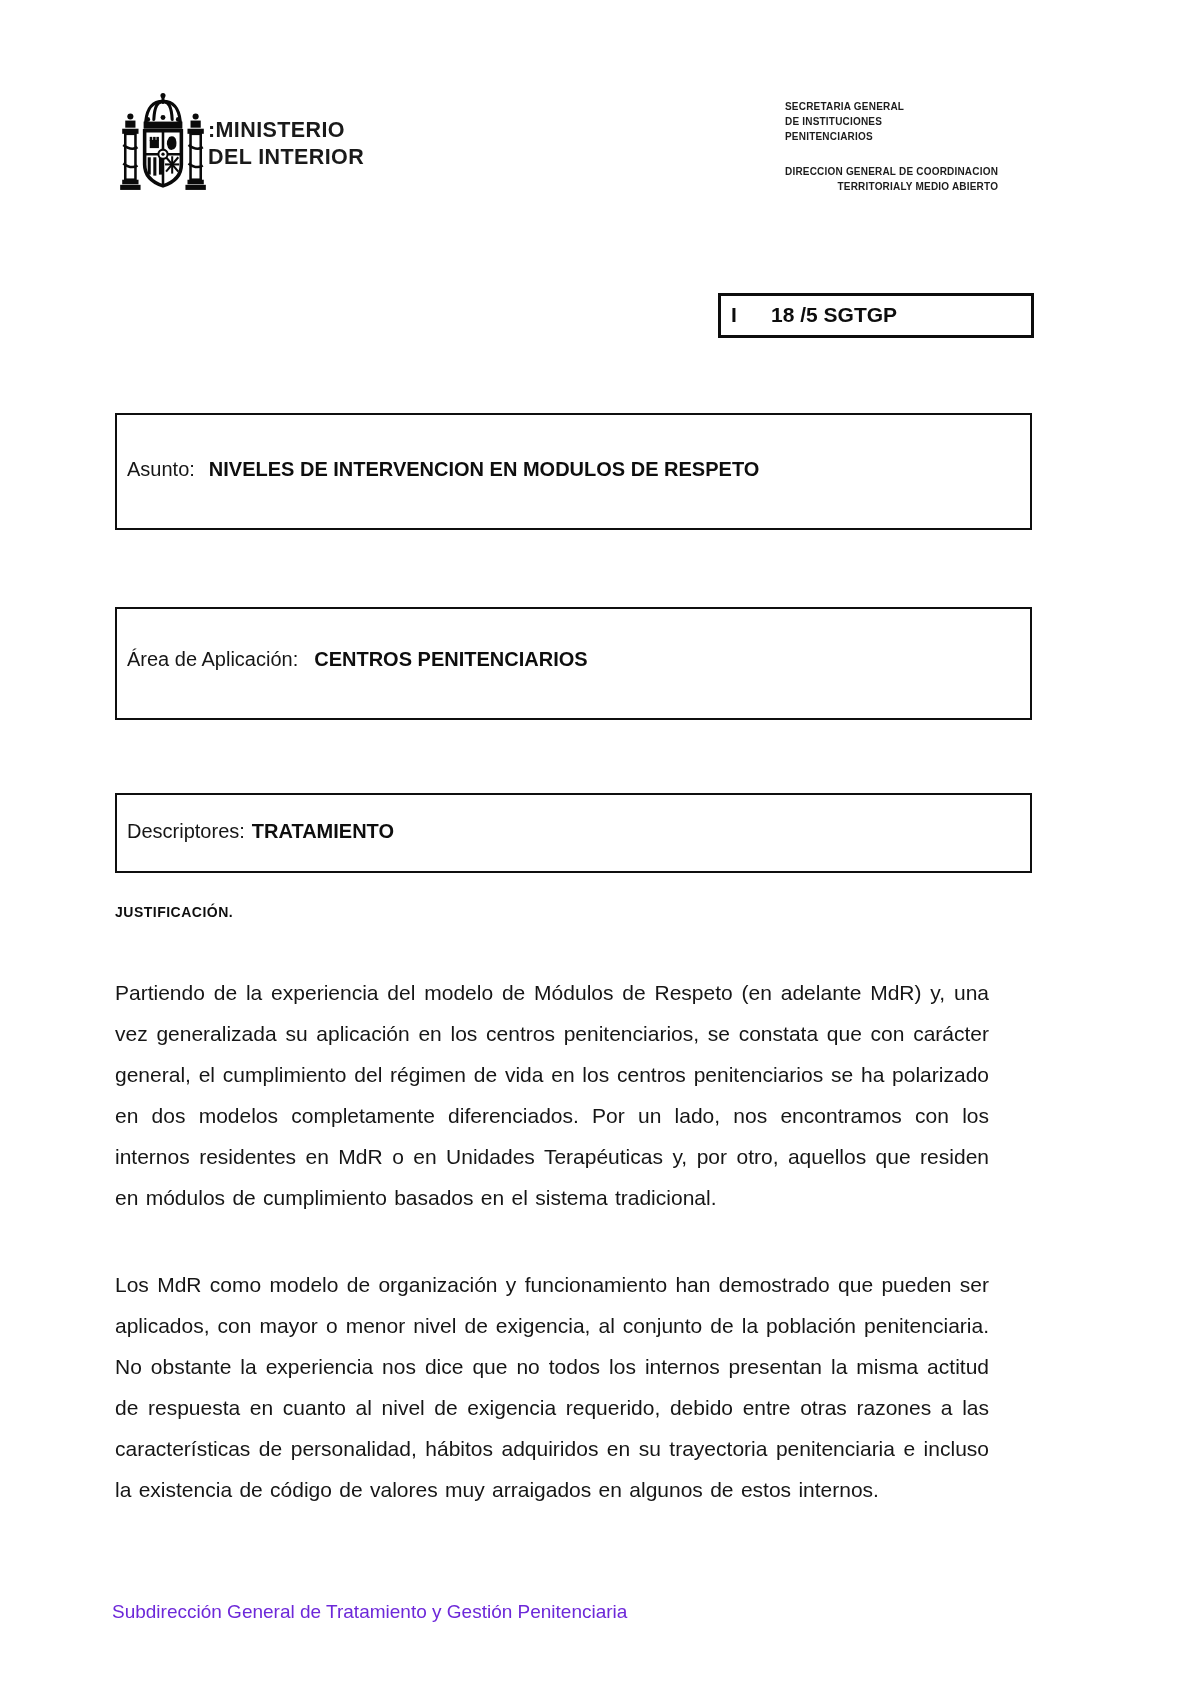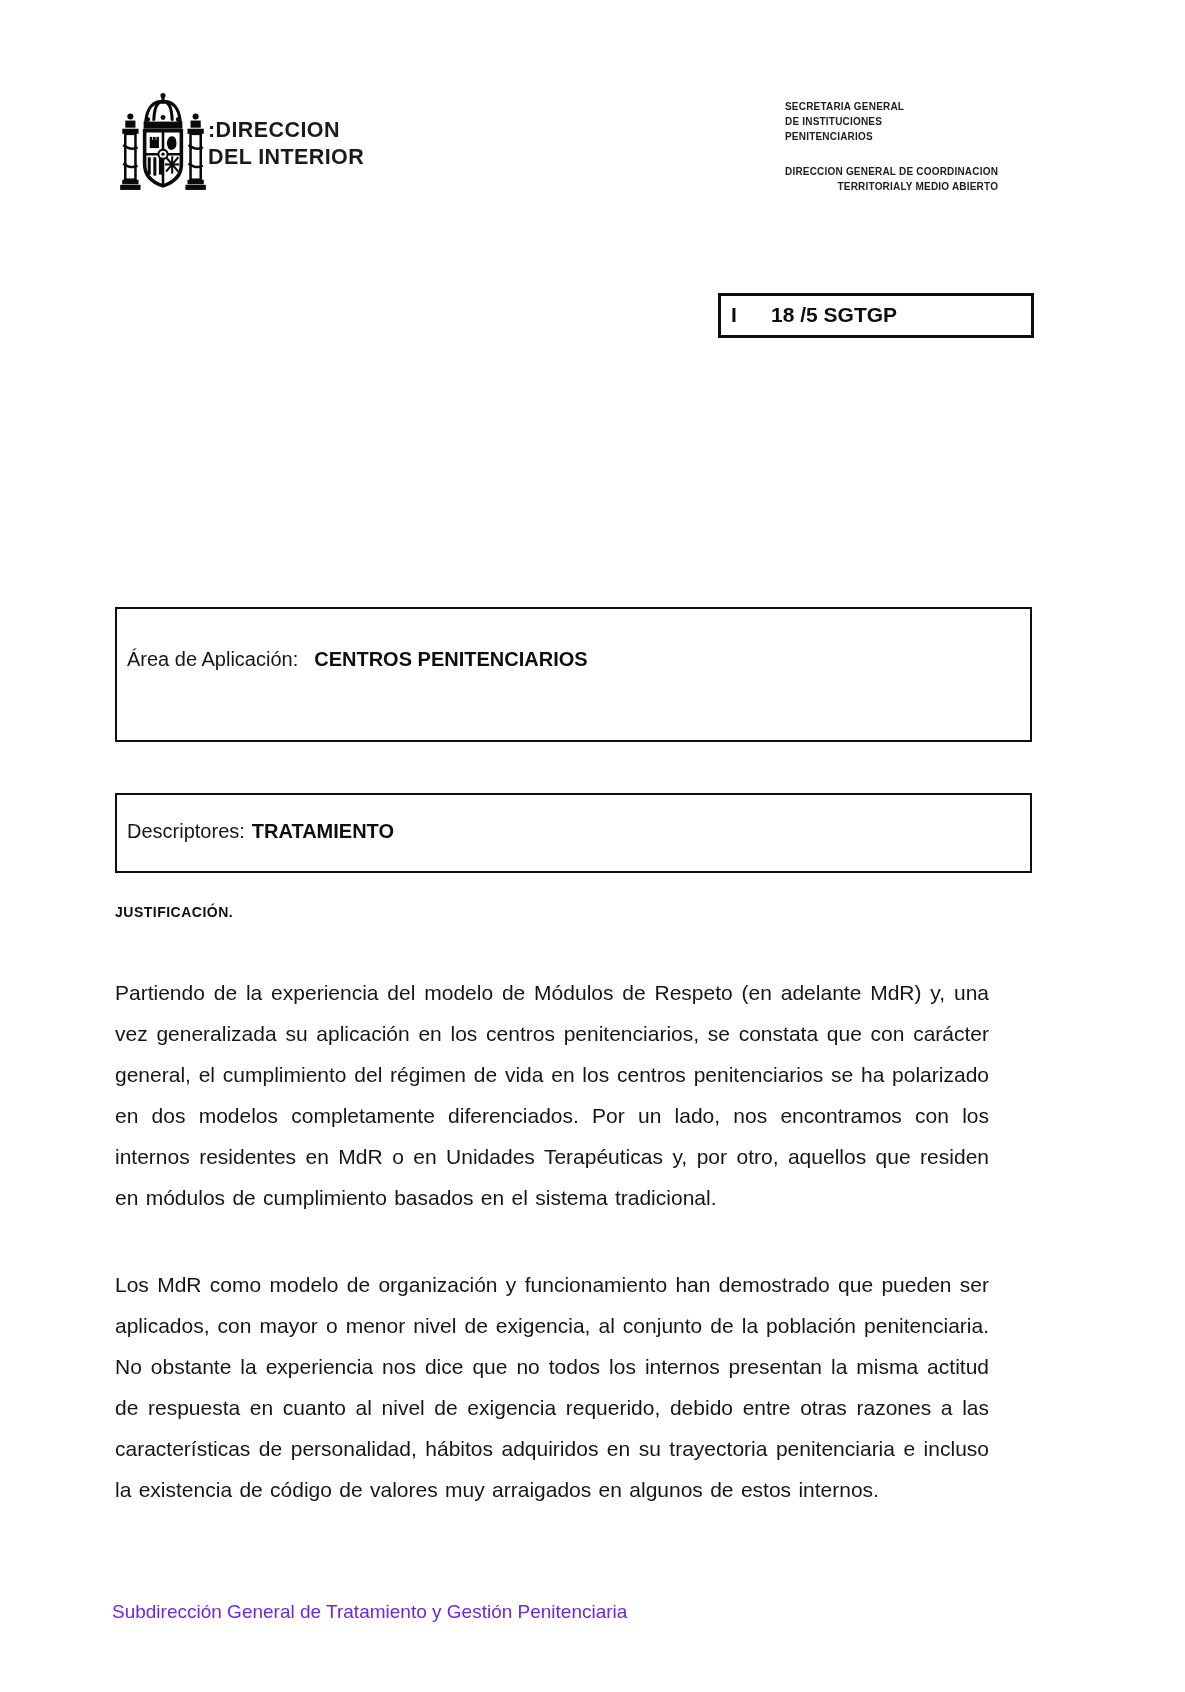--- a/index.html
+++ b/index.html
@@ -45,21 +45,21 @@
   .field-box {
     position:absolute; left:115px; width:917px;
     border:2.5px solid #0f0f0f; background:var(--paper);
   }
   .field-box .field-line { position:absolute; left:10px; white-space:nowrap; }
   .field-label { font-size:20px; color:#161616; }
   .field-value { font-size:20px; font-weight:bold; color:#0e0e0e; }
   .box-asunto       { top:413px; height:117px; }
   .box-asunto .field-line       { top:43px; }
   .box-asunto .field-value      { margin-left:14px; }
-  .box-area         { top:607px; height:135px; }
+  .box-area         { top:607px; height:113px; }
   .box-area .field-line         { top:39px; }
   .box-area .field-value        { margin-left:16px; }
   .box-descriptores { top:793px; height:80px; }
   .box-descriptores .field-line { top:25px; }
   .box-descriptores .field-value{ margin-left:7px; }
 
   
   .just-heading {
     position:absolute; left:115px; top:904px;
     font-size:14px; font-weight:bold; letter-spacing:0.5px; color:#0e0e0e;
@@ -137,39 +137,44 @@
       <rect x="75" y="28" width="10" height="7" fill="#0a0a0a"></rect>
       <rect x="72" y="36" width="16" height="5" fill="#0a0a0a"></rect>
       <rect x="75" y="41" width="10" height="45" fill="#ffffff" stroke="#0a0a0a" stroke-width="2.5"></rect>
       <rect x="72" y="86" width="16" height="4.5" fill="#0a0a0a"></rect>
       <rect x="70" y="91" width="20" height="5" fill="#0a0a0a"></rect>
       <path d="M73,52 q8,6 14,2 M73,70 q8,6 14,2" stroke="#0a0a0a" stroke-width="2.5" fill="none"></path>
     </svg>
   </div>
 
   <div class="ministry">
-    <div>:DIRECCION</div>
+    <div>:MINISTERIO</div>
     <div>DEL INTERIOR</div>
   </div>
 
   <div class="org-block first">
     <div>SECRETARIA GENERAL</div>
     <div>DE INSTITUCIONES</div>
     <div>PENITENCIARIOS</div>
   </div>
   <div class="org-block second">
     <div>DIRECCION GENERAL DE COORDINACION</div>
     <div>TERRITORIALY MEDIO ABIERTO</div>
   </div>
 
   <div class="ref-box">
     <span class="ref-prefix">I</span>
     <span class="ref-code">18 /5 SGTGP</span>
   </div>
 
+  <div class="field-box box-asunto">
+    <div class="field-line">
+      <span class="field-label">Asunto:</span><span class="field-value">NIVELES DE INTERVENCION EN MODULOS DE RESPETO</span>
+    </div>
+  </div>
 
   <div class="field-box box-area">
     <div class="field-line">
       <span class="field-label">Área de Aplicación:</span><span class="field-value">CENTROS PENITENCIARIOS</span>
     </div>
   </div>
 
   <div class="field-box box-descriptores">
     <div class="field-line">
       <span class="field-label">Descriptores:</span><span class="field-value">TRATAMIENTO</span>

